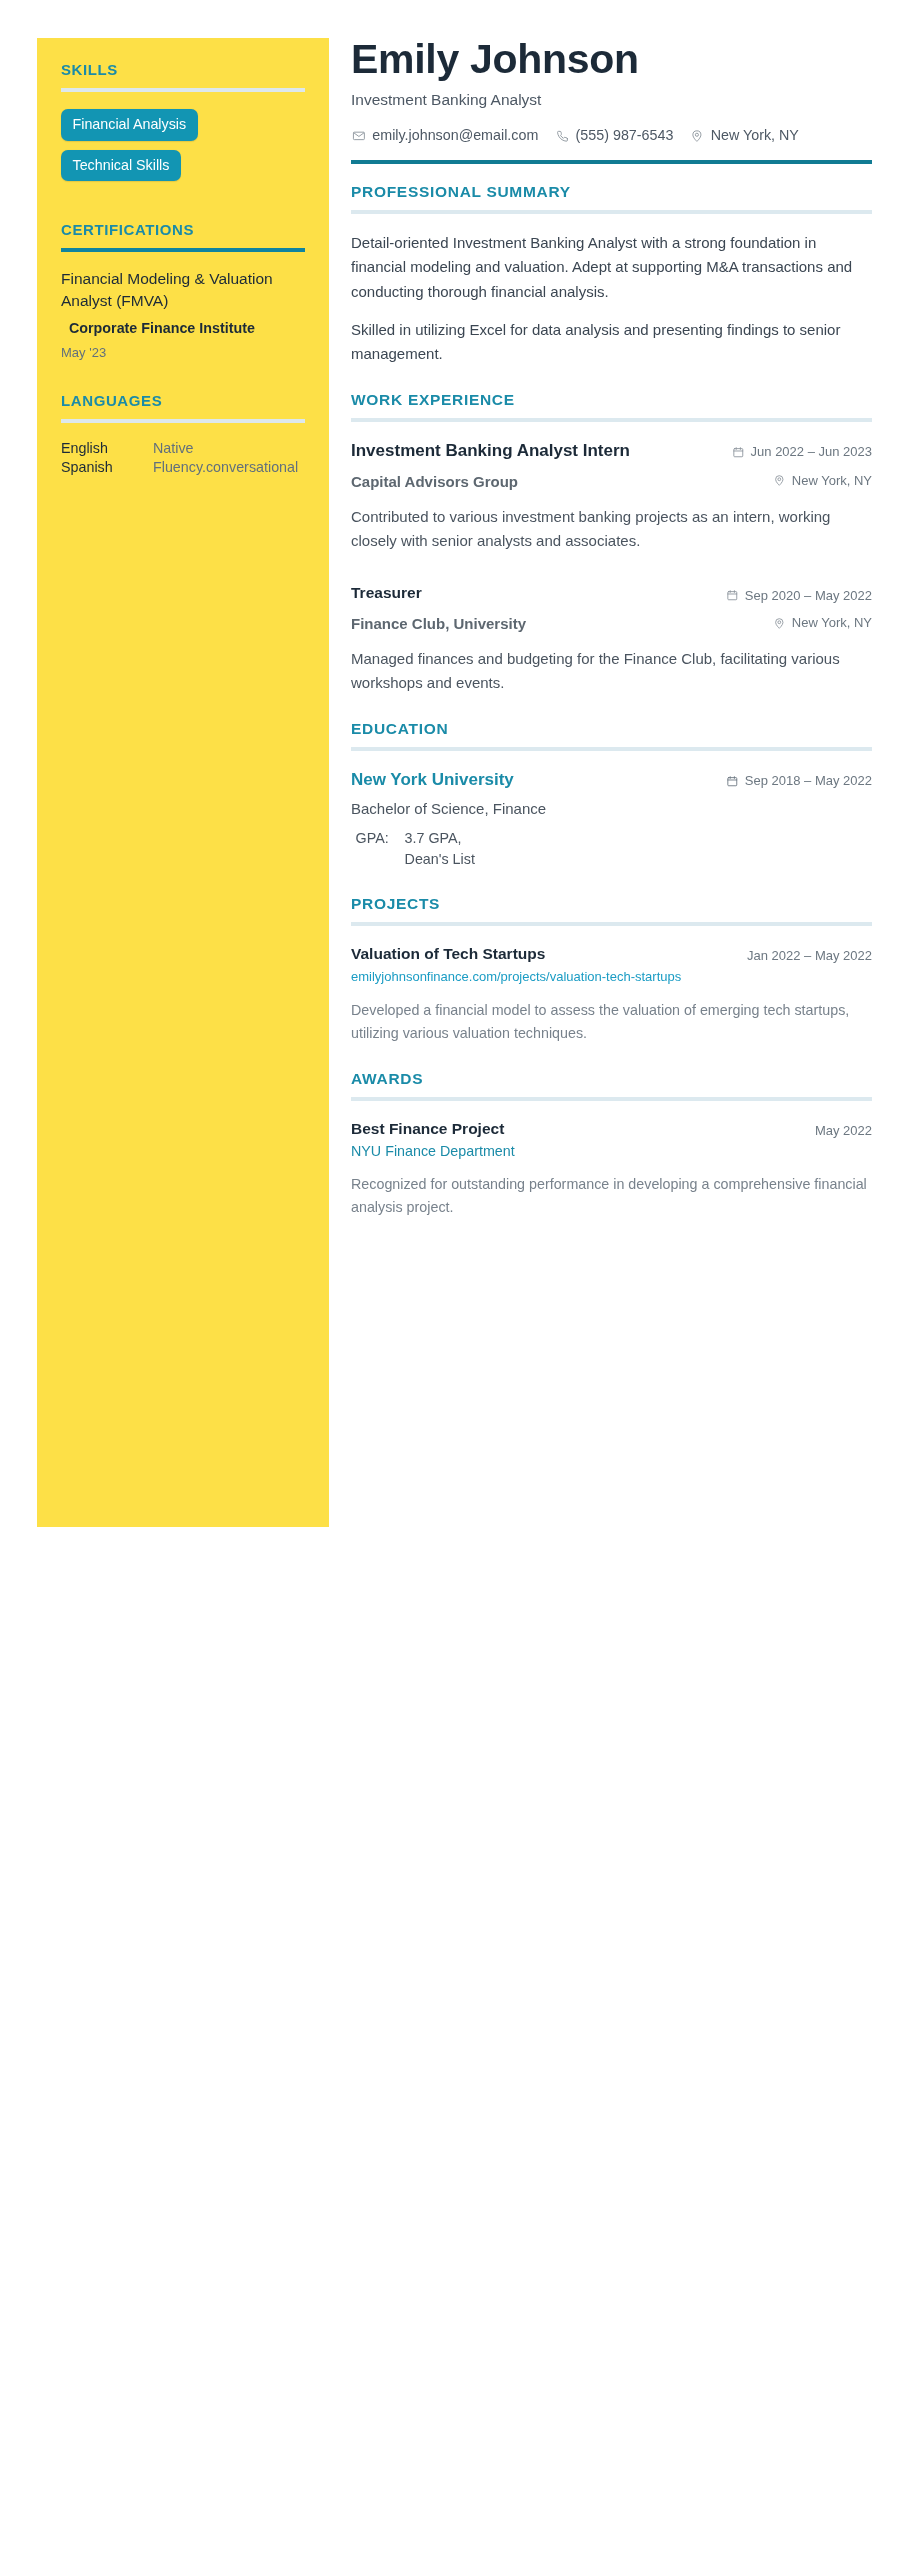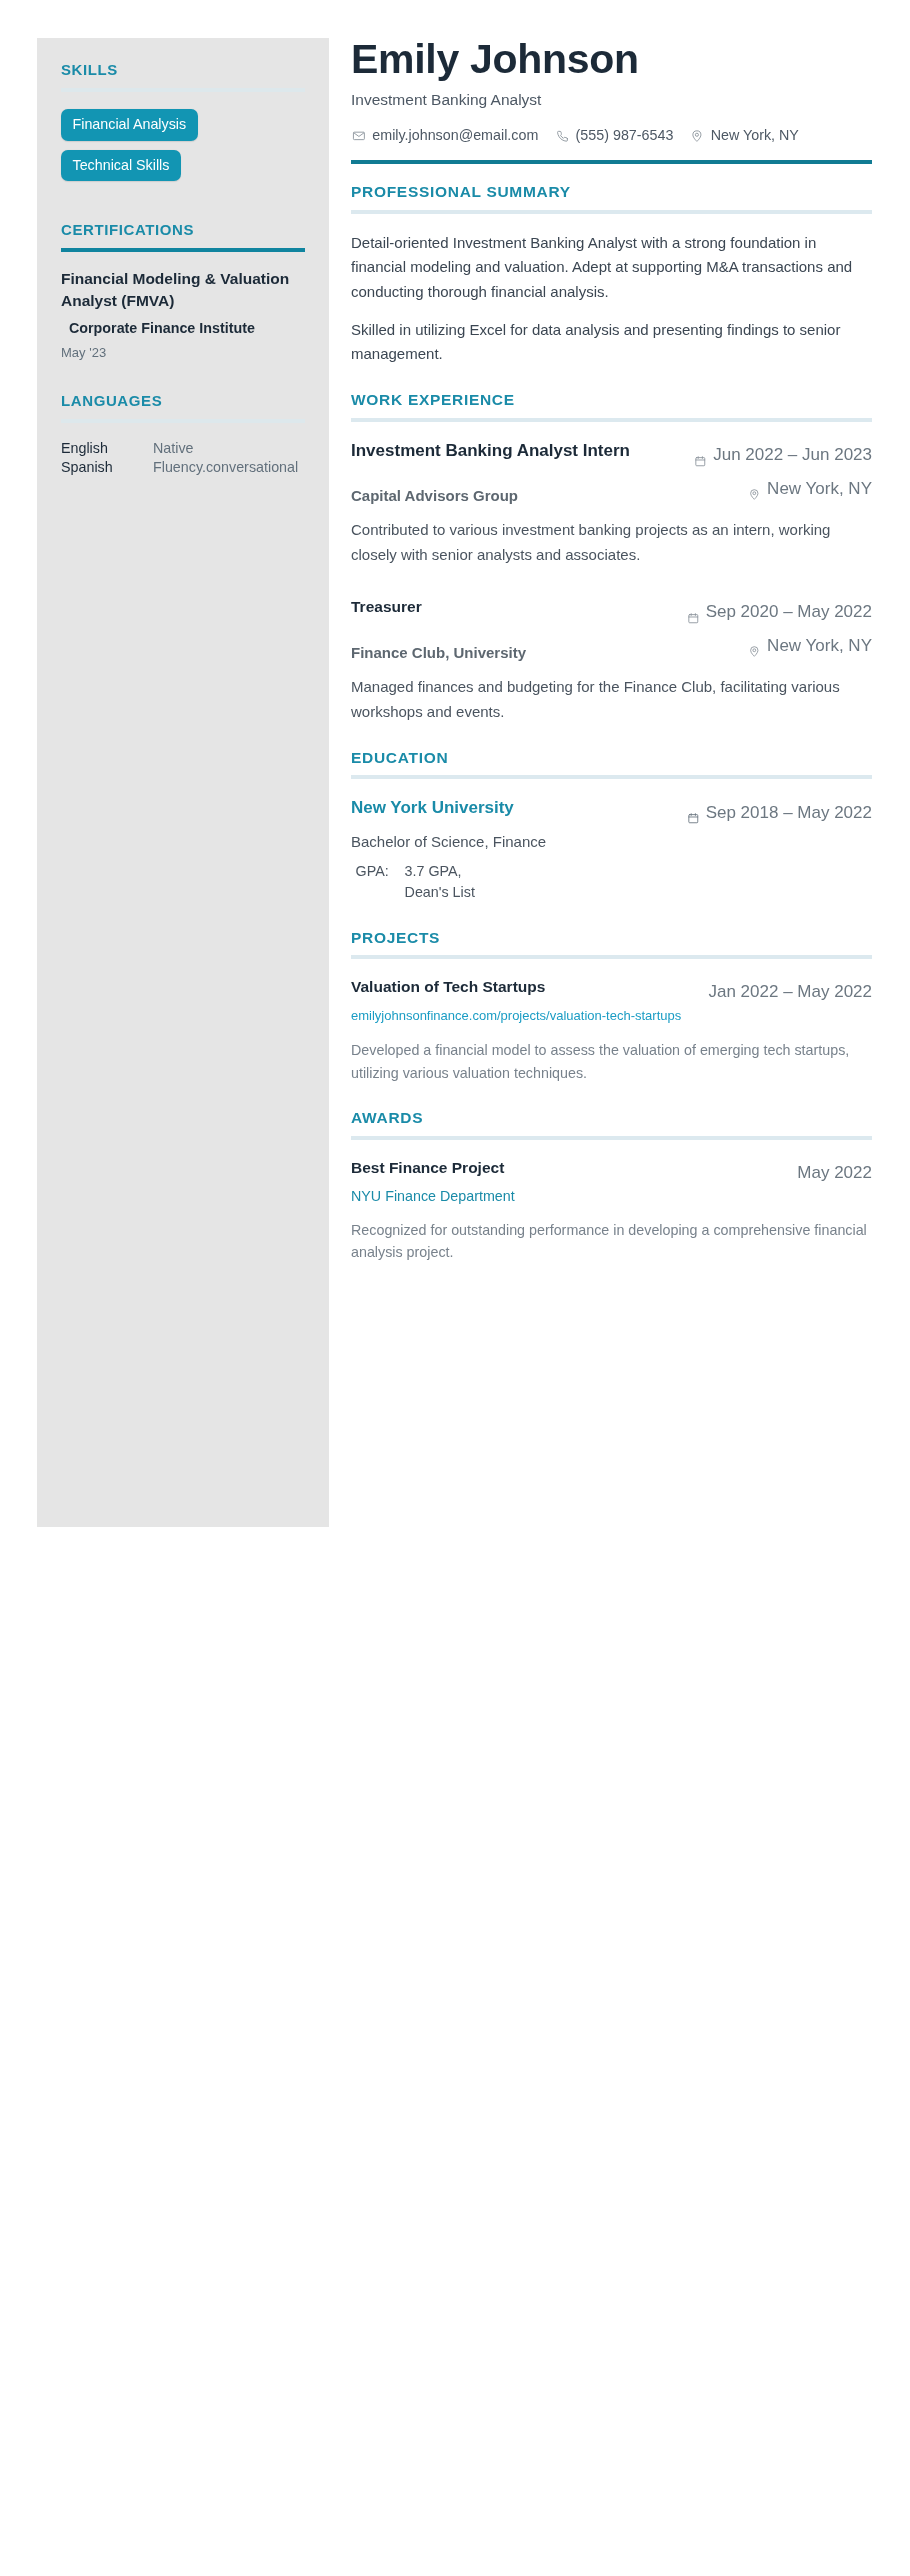--- a/index.html
+++ b/index.html
@@ -23,21 +23,21 @@
     background: #ffffff;
   }
 
   
   .sidebar {
     position: absolute;
     left: 37px;
     top: 38px;
     width: 292px;
     height: 1489px;
-    background: #e5e5e5;
+    background: #fde047;
     padding: 23px 24px 0 24px;
   }
 
   .side-section { margin-bottom: 5.7px; }
 
   .side-head {
     color: #1a8ba8;
     font-size: 15px;
     font-weight: bold;
     letter-spacing: 0.6px;
@@ -70,21 +70,21 @@
     margin-bottom: 9.2px;
     box-shadow: 0 0.6px 1.1px rgba(0,0,0,0.10);
     white-space: nowrap;
   }
 
   .skills-block { padding-bottom: 25px; }
 
   .cert-title {
     color: #1c2a38;
     font-size: 15.5px;
-    font-weight: bold;
+    font-weight: normal;
     line-height: 1.38;
     margin-bottom: 8px;
   }
   .cert-issuer {
     color: #1c2a38;
     font-size: 14.3px;
     font-weight: bold;
     line-height: 1.3;
     margin-bottom: 6.9px;
     margin-left: 8px;
@@ -222,24 +222,24 @@
 
   .entry-title-sm {
     color: #1c2a38;
     font-size: 15.5px;
     font-weight: bold;
     line-height: 1.42;
   }
 
   .meta {
     color: #6c7781;
-    font-size: 17px;
+    font-size: 13px;
     line-height: 1.5;
     display: inline-flex;
-    align-items: flex-end;
+    align-items: center;
     white-space: nowrap;
     padding-top: 3.4px;
   }
   .meta .ico {
     display: inline-flex;
     align-items: center;
     justify-content: center;
     width: 13.8px;
     height: 13.8px;
     margin-right: 5.7px;

